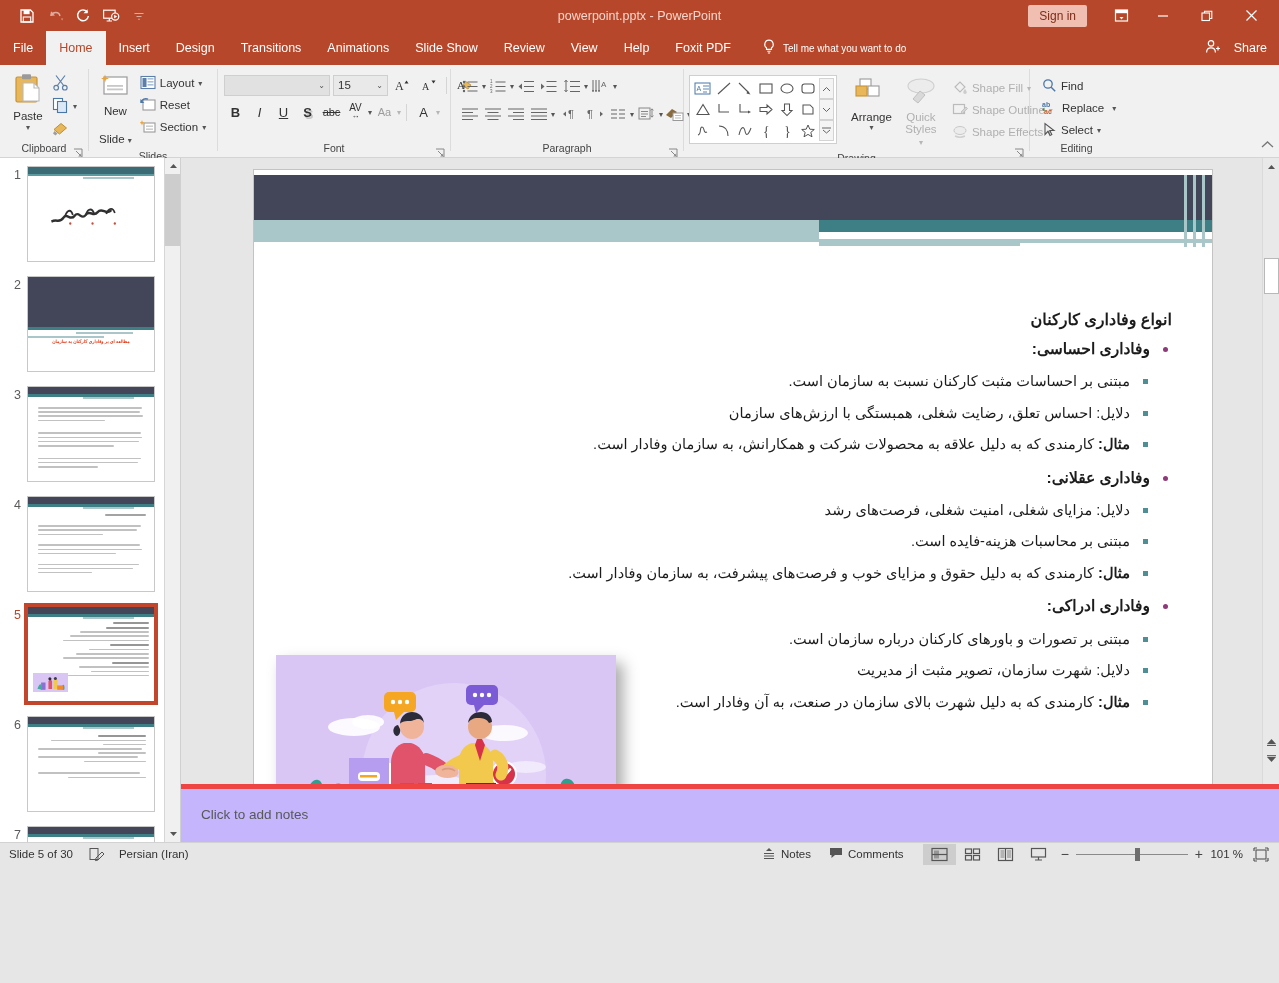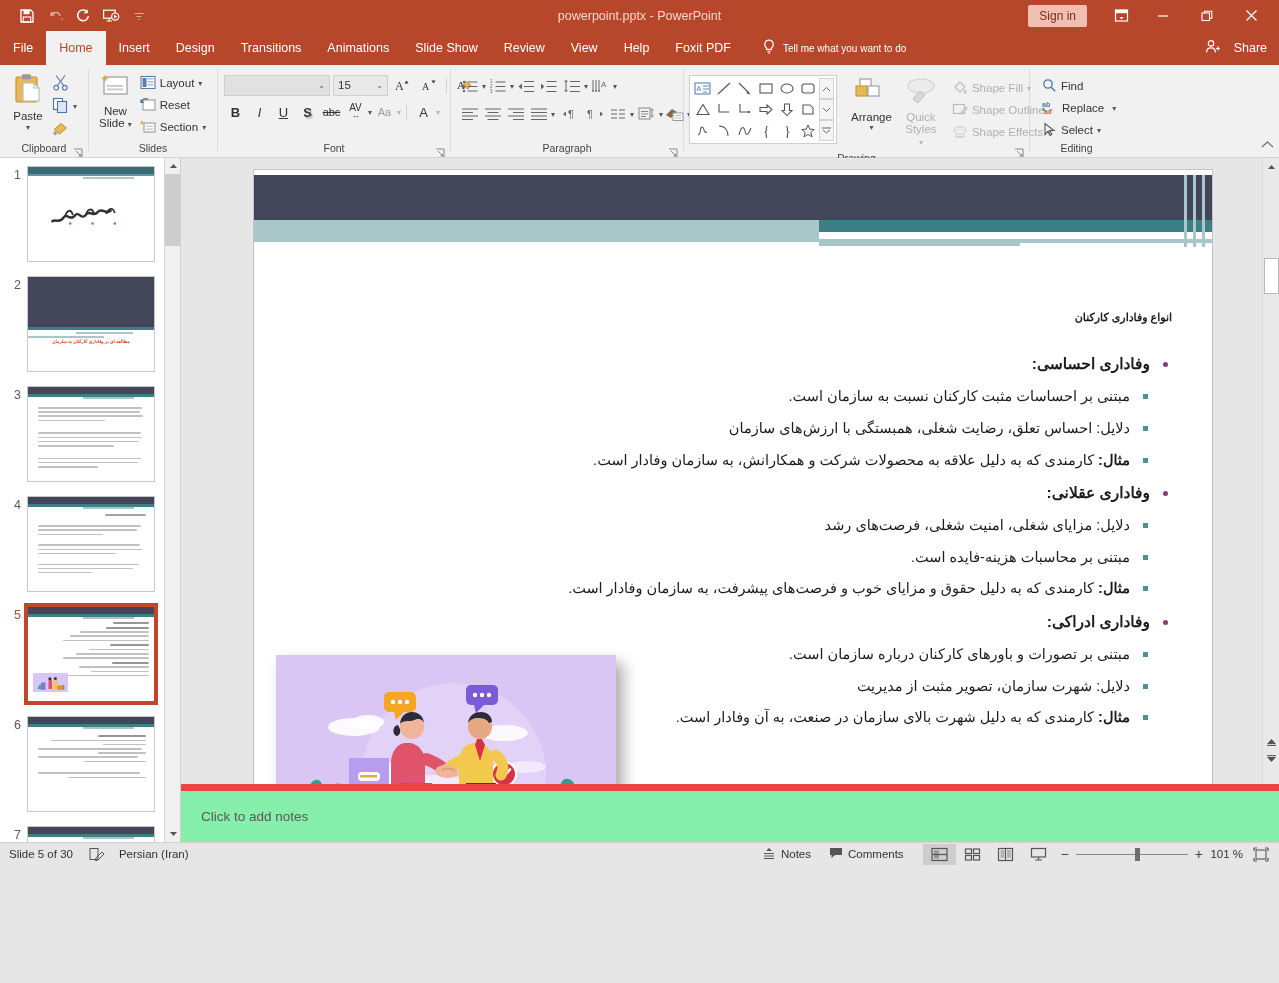--- a/index.html
+++ b/index.html
@@ -178,21 +178,21 @@
   .sd-whitestripe { position: absolute; left: 59%; top: 63px; width: 33%; height: 3px; background: #fff; }
   .sd-ltstripe2 { position: absolute; left: 59%; top: 69px; width: 41%; height: 7px; background: #a9c6c9; }
   .sd-whitestripe2 { position: absolute; left: 80%; top: 73px; width: 20%; height: 3px; background: #fff; }
   .sd-vbar { position: absolute; top: 5px; width: 3px; background: #a9c6c9; }
 
   
   .slide-text {
     position: absolute; right: 40px; top: 140px; width: 680px;
     direction: rtl; text-align: right; color: #1c1c1c;
   }
-  .st-title { font-size: 11px; font-weight: bold; margin-bottom: 30px; line-height: 1.3; }
+  .st-title { font-size: 16px; font-weight: bold; margin-bottom: 8px; line-height: 1.3; }
   .st-head {
     font-size: 15.5px; font-weight: bold; margin-bottom: 13px; position: relative;
     padding-right: 22px; line-height: 1.3;
   }
   .st-head::before {
     content: ""; position: absolute; right: 4px; top: 8px; width: 5px; height: 5px;
     border-radius: 50%; background: #8e3a78;
   }
   .st-item {
     font-size: 14.5px; margin-bottom: 12px; position: relative; padding-right: 42px;
@@ -215,21 +215,21 @@
     position: absolute; right: 0; top: 0; width: 17px; bottom: 0; background: #e9e9e9;
     border-left: 1px solid #dadada;
   }
   .sv-btn { width: 17px; height: 17px; display: flex; align-items: center; justify-content: center; cursor: pointer; }
   .sv-thumb { position: absolute; left: 1px; top: 100px; width: 15px; height: 36px; background: #fff; border: 1px solid #b8b8b8; cursor: pointer; }
   .sv-pageup { position: absolute; bottom: 34px; width: 17px; height: 17px; display: flex; align-items: center; justify-content: center; cursor: pointer; }
   .sv-pagedn { position: absolute; bottom: 17px; width: 17px; height: 17px; display: flex; align-items: center; justify-content: center; cursor: pointer; }
 
   
   .notespane {
-    height: 58px; background: #86efac; border-top: 7px solid #ef4444; flex: none;
+    height: 58px; background: #c4b5fd; border-top: 5px solid #ef4444; flex: none;
     position: relative;
   }
   .notes-text {
     position: absolute; left: 20px; top: 18px; font-size: 13.5px; color: #585858; cursor: text;
   }
   .notes-splitter { position: absolute; left: 0; right: 0; top: 0; height: 3px; cursor: ns-resize; }
 
   
   .statusbar {
     height: 23px; background: #e6e6e6; border-top: 1px solid #d2d2d2; display: flex;
@@ -415,21 +415,21 @@
         <div class="bigbtn" style="padding-top:4px">
           <span>
             <svg width="30" height="28" viewBox="0 0 30 28">
                 <rect x="4" y="4" width="23" height="17" fill="#fff" stroke="#9a9a9a" stroke-width="1.2"></rect>
                 <rect x="7" y="12" width="16" height="1.8" fill="#c8c8c8"></rect>
                 <rect x="7" y="15.5" width="16" height="1.8" fill="#c8c8c8"></rect>
                 <path d="M5 1.5l1 3 3 1-3 1-1 3-1-3-3-1 3-1z" fill="#e8a33d"></path>
               </svg>
           </span>
           <span class="lbl">New</span>
-          <span class="lbl" style="margin-top:0">
+          <span class="lbl" style="margin-top:16px">
             <span>Slide</span>
             <span class="caret">▾</span>
           </span>
         </div>
         <div style="padding-top:3px">
           <div class="smallbtn">
             <span>
               <svg width="16" height="15" viewBox="0 0 16 15">
                   <rect x="1" y="1.5" width="14" height="12" fill="#fff" stroke="#5b7fa8" stroke-width="1.1"></rect>
                   <rect x="2.5" y="3" width="4" height="9" fill="#5b7fa8"></rect>

